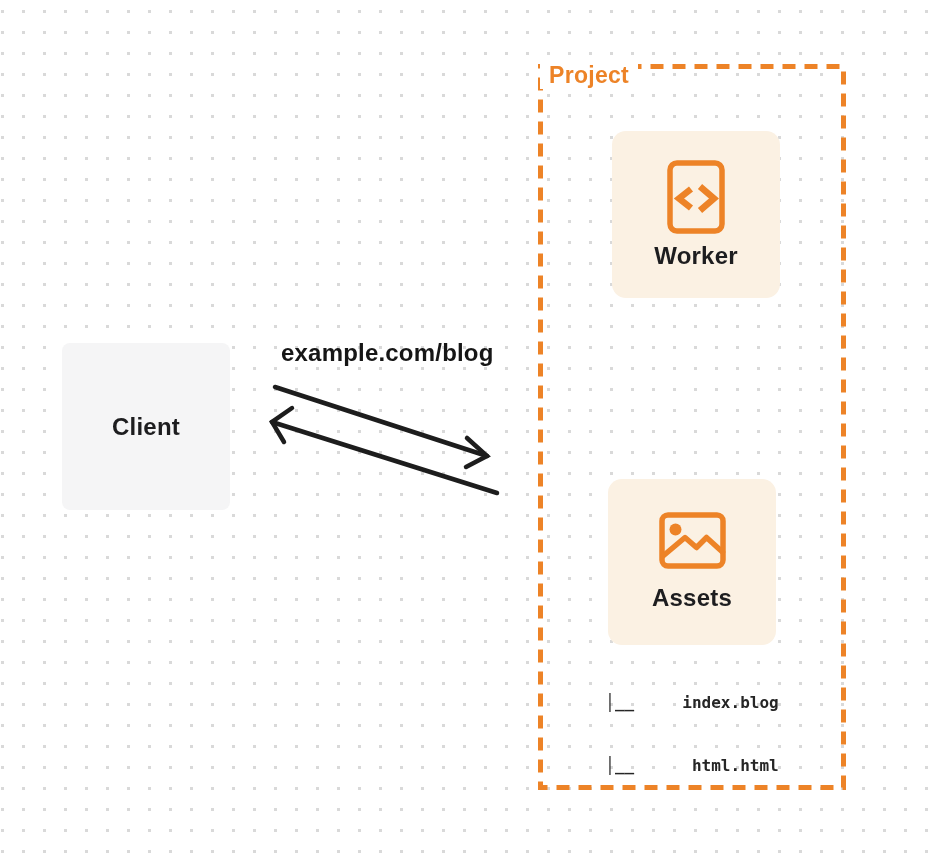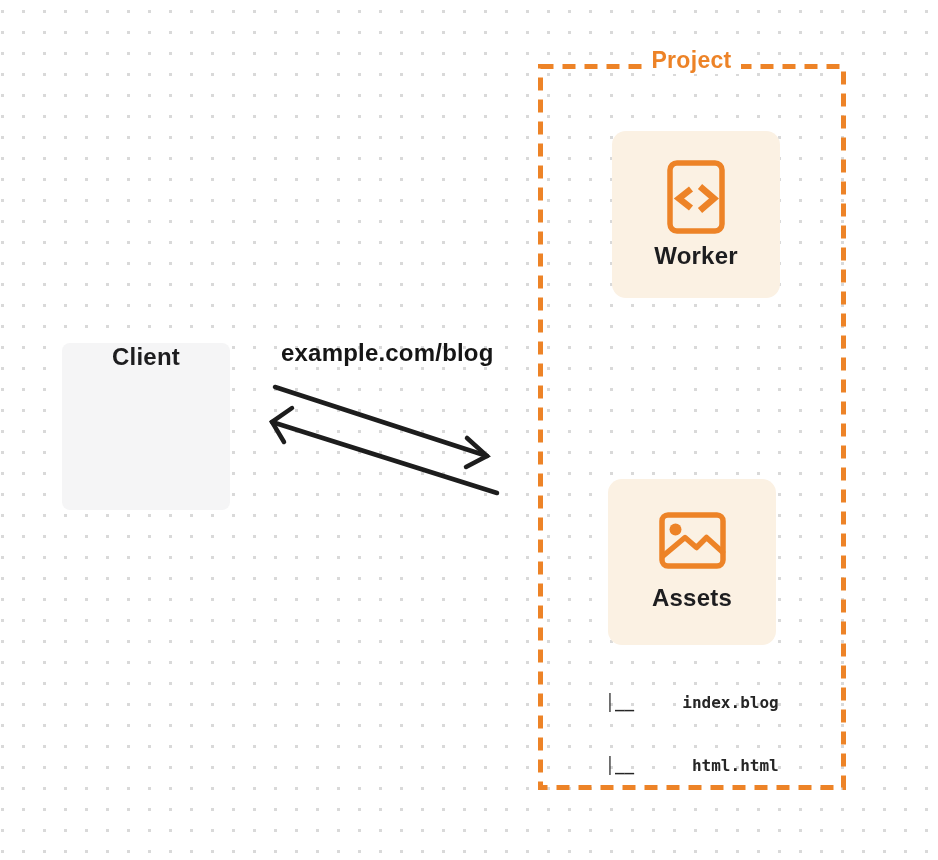--- a/index.html
+++ b/index.html
@@ -17,42 +17,41 @@
     background-size: 21px 21px;
     background-position: 13px 1px;
   }
 
   
   .client-box {
     position: absolute; left: 62px; top: 343px;
     width: 168px; height: 167px;
     background: #f5f5f6;
     border-radius: 8px;
-    display: flex; align-items: flex-start; justify-content: center;
+    display: flex; align-items: center; justify-content: center;
   }
   .node-label {
     font-size: 24px; font-weight: bold; color: #1d1d1f;
     letter-spacing: 0.2px;
   }
 
   
   .request-label {
     position: absolute; left: 281px; top: 339px;
     font-size: 24px; font-weight: bold; color: #161616;
     letter-spacing: 0.2px;
   }
 
   
   .arrows-svg { position: absolute; left: 240px; top: 380px; }
 
   
   .project-border-svg { position: absolute; left: 536px; top: 60px; }
   .project-label-row {
-    position: absolute; left: 540px; top: 47px; width: 303px;
-    text-align: center;
+    position: absolute; left: 540px; top: 62px; width: 303px;
   }
   .project-label-row span {
     display: inline-block;
     background: #ffffff;
     padding: 0 9px;
     font-size: 23px; font-weight: bold; color: #ed8327;
     letter-spacing: 0.3px;
   }
 
   

